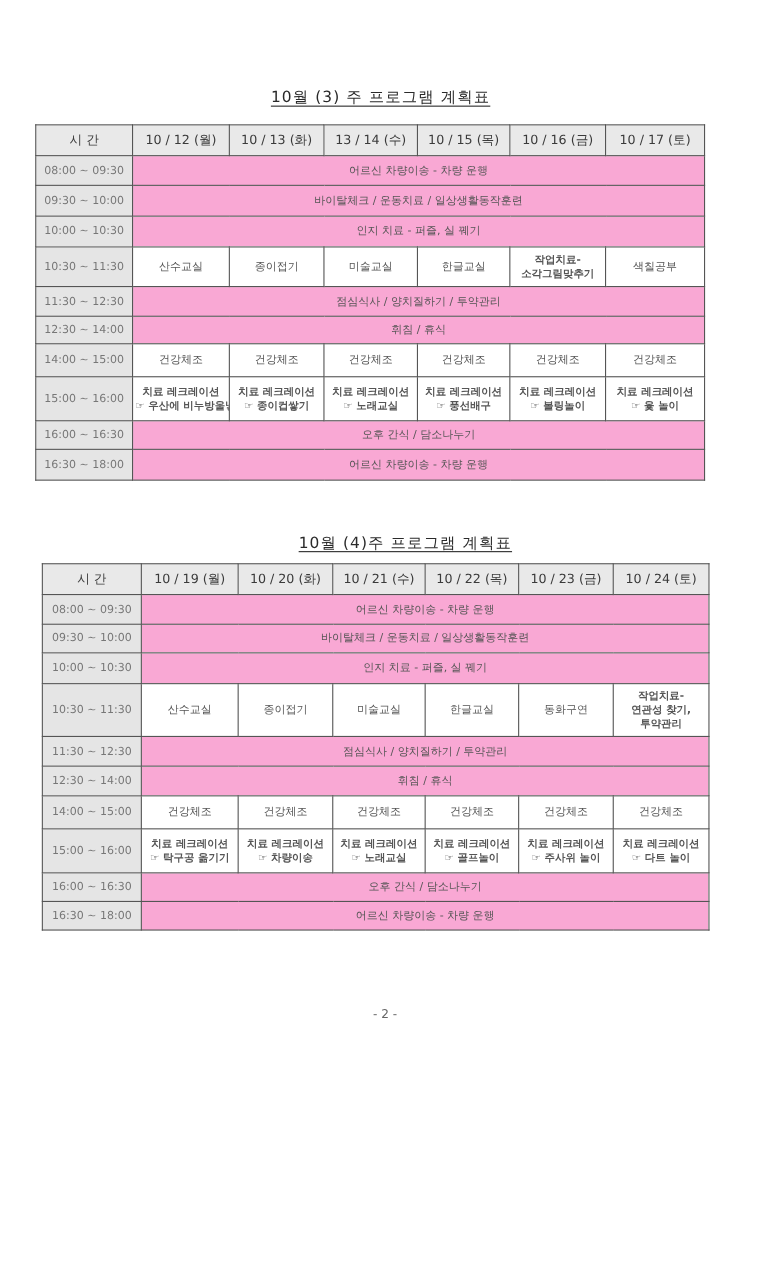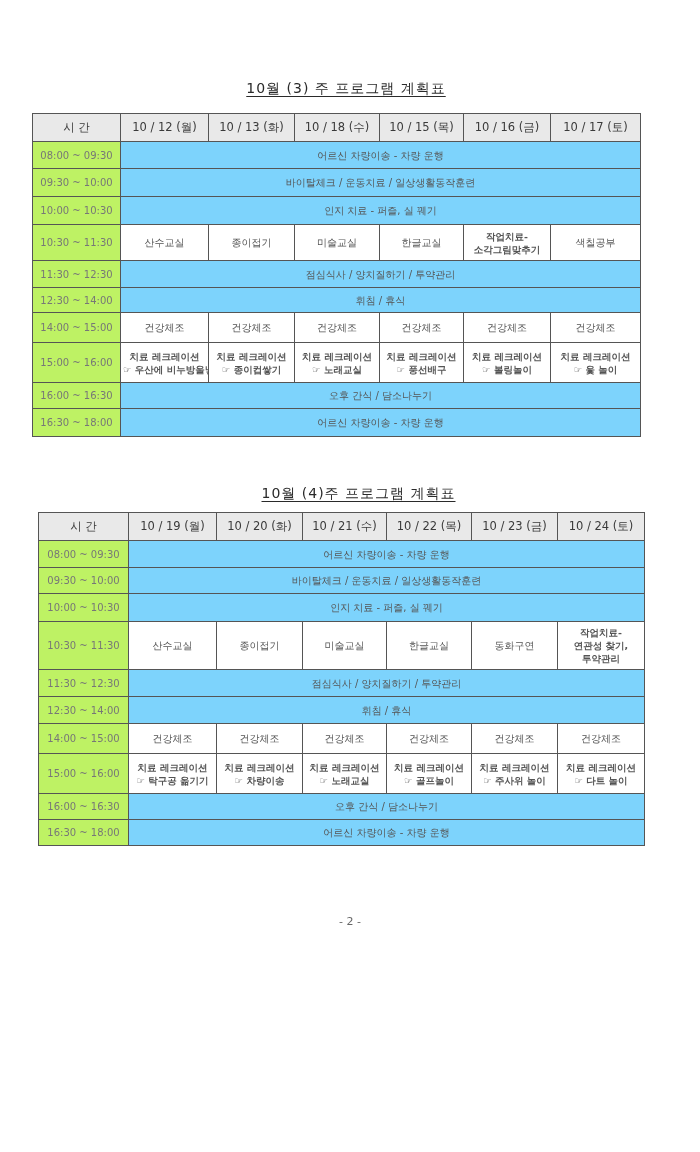--- a/index.html
+++ b/index.html
@@ -16,22 +16,22 @@
     position: absolute; border-collapse: collapse; table-layout: fixed;
     font-size: 10px; color: #444; padding-left: 48px;
   }
   table.sched td, table.sched th {
     border: 1px solid #555; text-align: center; vertical-align: middle;
     padding: 0 2px; line-height: 13px; overflow: hidden; white-space: nowrap;
   }
   table.sched th {
     background: #e9e9e9; font-weight: normal; font-size: 11.5px; color: #3a3a3a;
   }
-  table.sched td.time { background: #bef264; color: #777; font-size: 10px; }
-  table.sched td.span { background: #7dd3fc; color: #555; }
+  table.sched td.time { background: #e5e5e5; color: #777; font-size: 10px; }
+  table.sched td.span { background: #f9a8d4; color: #555; }
   table.sched td.cell { background: #fff; color: #555; }
   .sub { display: block; font-size: 9.5px; font-weight: bold; }
   .page-number {
     position: absolute; left: 330px; top: 915px; width: 40px; text-align: center;
     font-size: 11px; color: #666;
   }
 </style>
 </head>
 <body>
 
@@ -45,21 +45,21 @@
         <col style="width:85px">
         <col style="width:84px">
         <col style="width:87px">
         <col style="width:90px">
     </colgroup>
     <tbody>
         <tr style="height:28px">
       <th>시 간</th>
       <th>10 / 12 (월)</th>
       <th>10 / 13 (화)</th>
-      <th>10 / 18 (수)</th>
+      <th>13 / 14 (수)</th>
       <th>10 / 15 (목)</th>
       <th>10 / 16 (금)</th>
       <th>10 / 17 (토)</th>
     </tr>
     <tr style="height:27px">
       <td class="time">08:00 ~ 09:30</td>
       <td class="span" colspan="6">어르신 차량이송 - 차량 운행</td>
     </tr>
     <tr style="height:28px">
       <td class="time">09:30 ~ 10:00</td>
@@ -131,21 +131,21 @@
     </tr>
     <tr style="height:28px">
       <td class="time">16:30 ~ 18:00</td>
       <td class="span" colspan="6">어르신 차량이송 - 차량 운행</td>
     </tr>
   </tbody>
     </table>
 </div>
 
 <div class="week">
-  <div class="title" style="left:246px; top:485px; width:225px;">10월 (4)주 프로그램 계획표</div>
+  <div class="title" style="left:256px; top:485px; width:225px;">10월 (4)주 프로그램 계획표</div>
   <table class="sched" style="left:38px; top:512px; width:606px;">
     <colgroup>
       <col style="width:90px">
         <col style="width:88px">
         <col style="width:86px">
         <col style="width:84px">
         <col style="width:85px">
         <col style="width:86px">
         <col style="width:87px">
     </colgroup>

